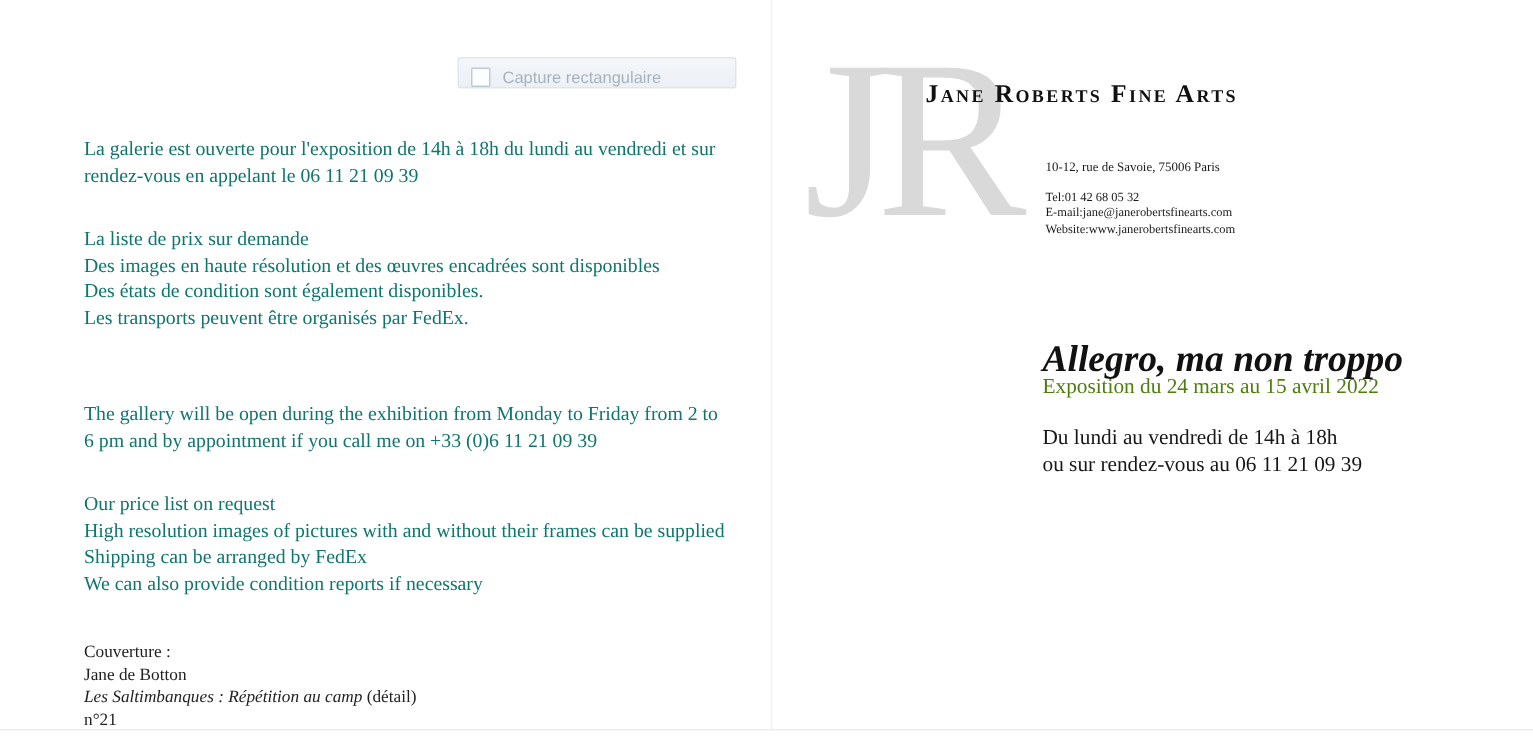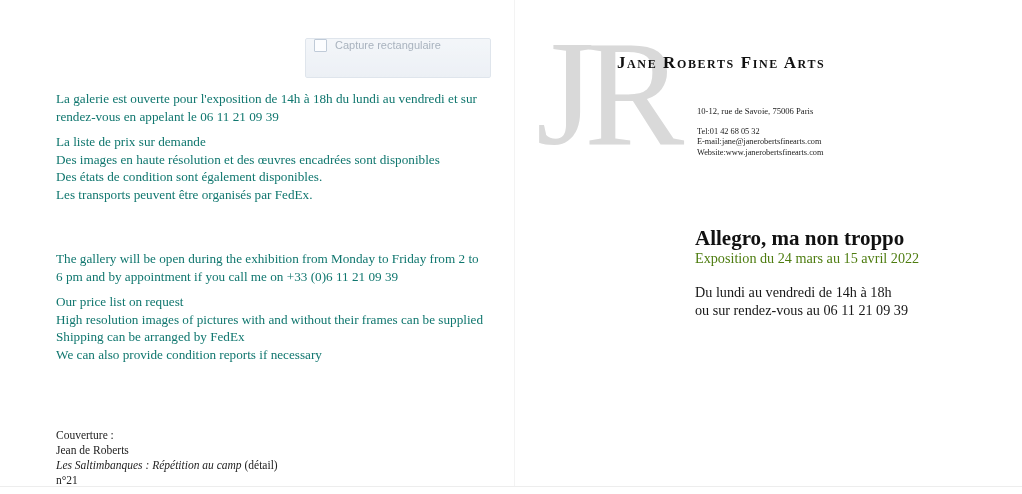--- a/index.html
+++ b/index.html
@@ -15,26 +15,26 @@
     font-family: "Liberation Serif", serif;
     color: #1a1a1a;
   }
 
   
   #capture-toolbar {
     position: absolute;
     left: 305px;
     top: 38px;
     width: 186px;
-    height: 40px;
+    height: 21px;
     background: linear-gradient(to bottom, #eef2f7 0%, #e3e9f1 100%);
     border: 1px solid #cfd8e3;
     border-radius: 2px;
     display: flex;
-    align-items: flex-start;
+    align-items: flex-end;
     gap: 8px;
     padding: 0 8px;
     box-sizing: border-box;
     opacity: 0.65;
   }
   #capture-toolbar .ct-icon {
     width: 11px;
     height: 11px;
     border: 1px solid #9fb0c4;
     border-radius: 1px;
@@ -75,21 +75,21 @@
     left: 56px;
     top: 90px;
     width: 430px;
   }
   .para {
     font-size: 13.2px;
     line-height: 17.5px;
     color: #0f766e;
     margin: 0;
   }
-  .block-gap-md { margin-top: 8px; }
+  .block-gap-md { margin-top: 25px; }
   .block-gap-xl { margin-top: 47px; }
 
   .colophon {
     position: absolute;
     left: 56px;
     top: 428px;
     width: 330px;
     font-size: 11.5px;
     line-height: 15px;
     color: #222;
@@ -138,21 +138,22 @@
     font-size: 8.3px;
     line-height: 10.4px;
     color: #1a1a1a;
     white-space: nowrap;
   }
 
   .exhibit-title {
     position: absolute;
     left: 695px;
     top: 226px;
-    font-size: 21px;
+    font-size: 25px;
+    font-style: italic;
     font-weight: bold;
     color: #111;
     white-space: nowrap;
   }
   .exhibit-dates {
     position: absolute;
     left: 695px;
     top: 249px;
     font-size: 14.2px;
     line-height: 18px;
@@ -194,21 +195,21 @@
   <div class="block-gap-md">
     <p class="para">Our price list on request</p>
     <p class="para">High resolution images of pictures with and without their frames can be supplied</p>
     <p class="para">Shipping can be arranged by FedEx</p>
     <p class="para">We can also provide condition reports if necessary</p>
   </div>
 </div>
 
 <div class="colophon">
   <div>Couverture :</div>
-  <div>Jean de Roberts</div>
+  <div>Jane de Botton</div>
   <div><span class="ital">Les Saltimbanques : Répétition au camp</span><span> (détail)</span></div>
   <div>n°21</div>
 </div>
 
 <div class="logo-mark">JR</div>
 <div class="brand-name">Jane Roberts Fine Arts</div>
 
 <div class="address-block">10-12, rue de Savoie, 75006 Paris</div>
 
 <div class="contact-block">

